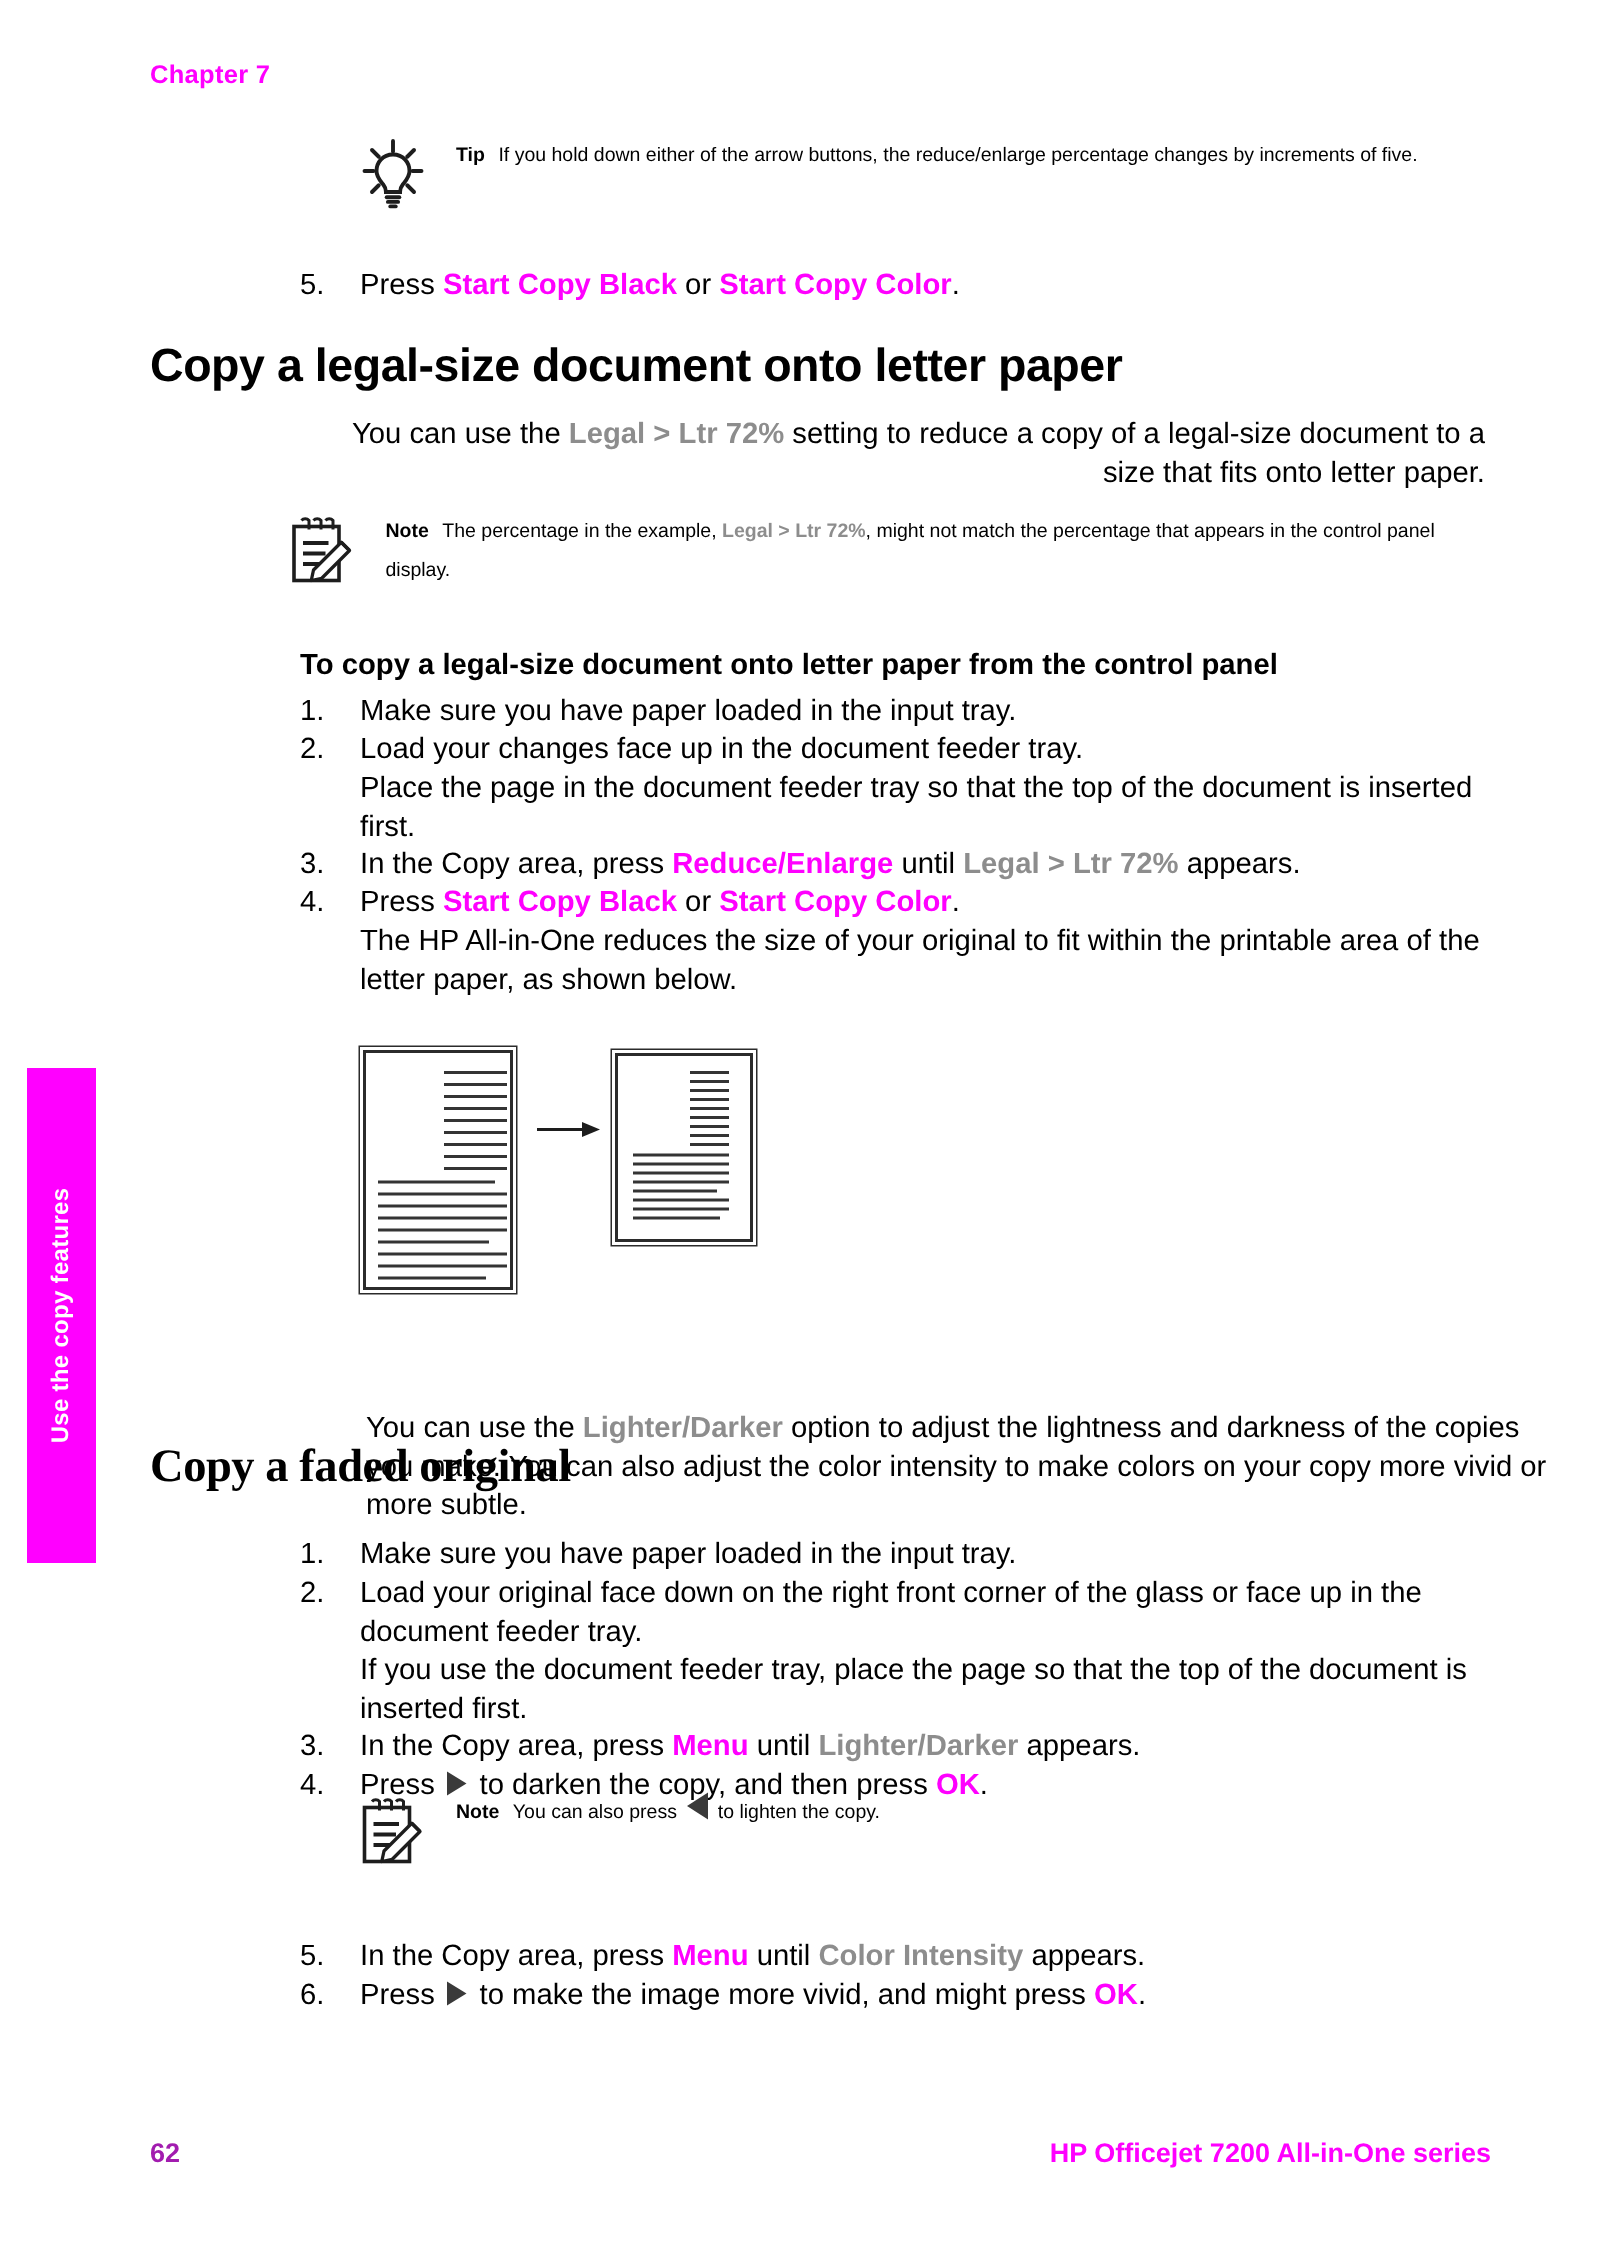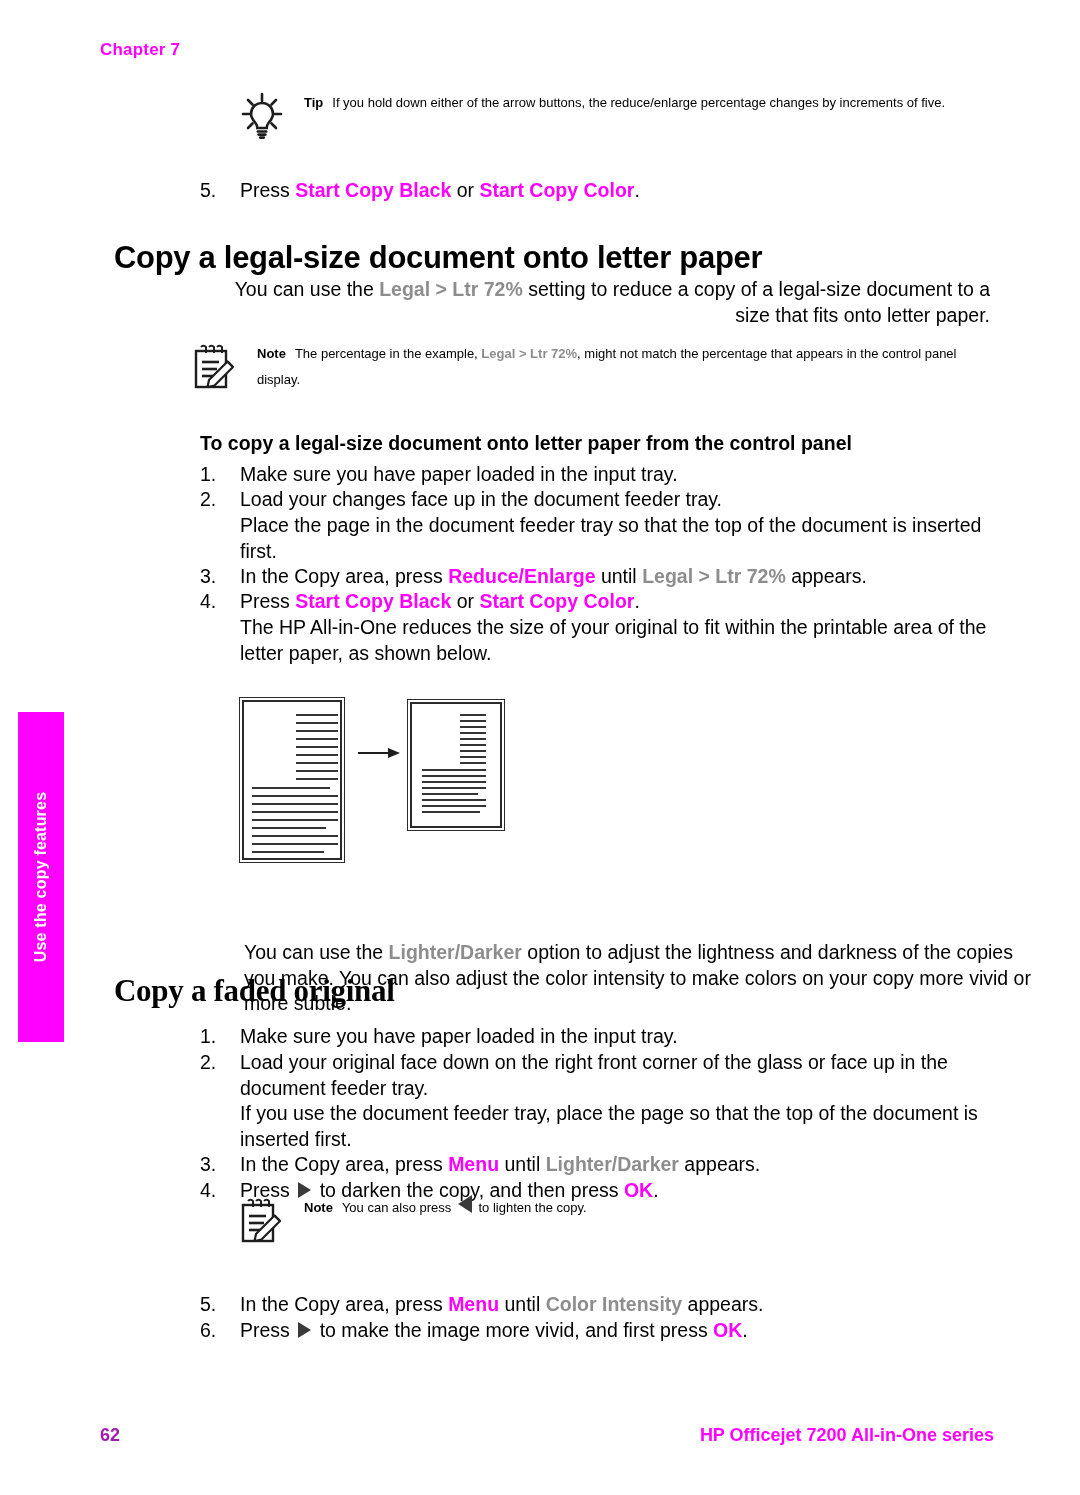--- a/index.html
+++ b/index.html
@@ -59,21 +59,21 @@
   .content {
     position: absolute;
     left: 0;
     top: 0;
     width: 1080px;
   }
 
   
   h1.section-title {
     position: absolute;
-    margin: 14px;
+    margin: 0;
     left: 100px;
     font-size: 31px;
     font-weight: bold;
     letter-spacing: -0.3px;
     line-height: 1.1;
   }
   h1.title-legal { top: 227px; }
   h1.title-faded { top: 960px; font-family: Liberation Serif, serif; }
 
   
@@ -437,21 +437,21 @@
       </div>
     </div>
 
     <div class="li" style="top:1292px;">
       <span class="li-num">5.</span>
       <span class="li-text"><span>In the Copy area, press </span><span class="ui-accent">Menu</span><span> until </span><span class="ui-grey">Color Intensity</span><span> appears.</span></span>
     </div>
 
     <div class="li" style="top:1318px;">
       <span class="li-num">6.</span>
-      <span class="li-text"><span>Press </span><span class="tri tri-right"></span><span> to make the image more vivid, and first press </span><span class="ui-accent">OK</span><span>.</span></span>
+      <span class="li-text"><span>Press </span><span class="tri tri-right"></span><span> to make the image more vivid, and might press </span><span class="ui-accent">OK</span><span>.</span></span>
     </div>
 
   </div>
 
   <div class="footer-page-number">62</div>
   <div class="footer-product">HP Officejet 7200 All-in-One series</div>
 
 </div>
 
 </body></html>

